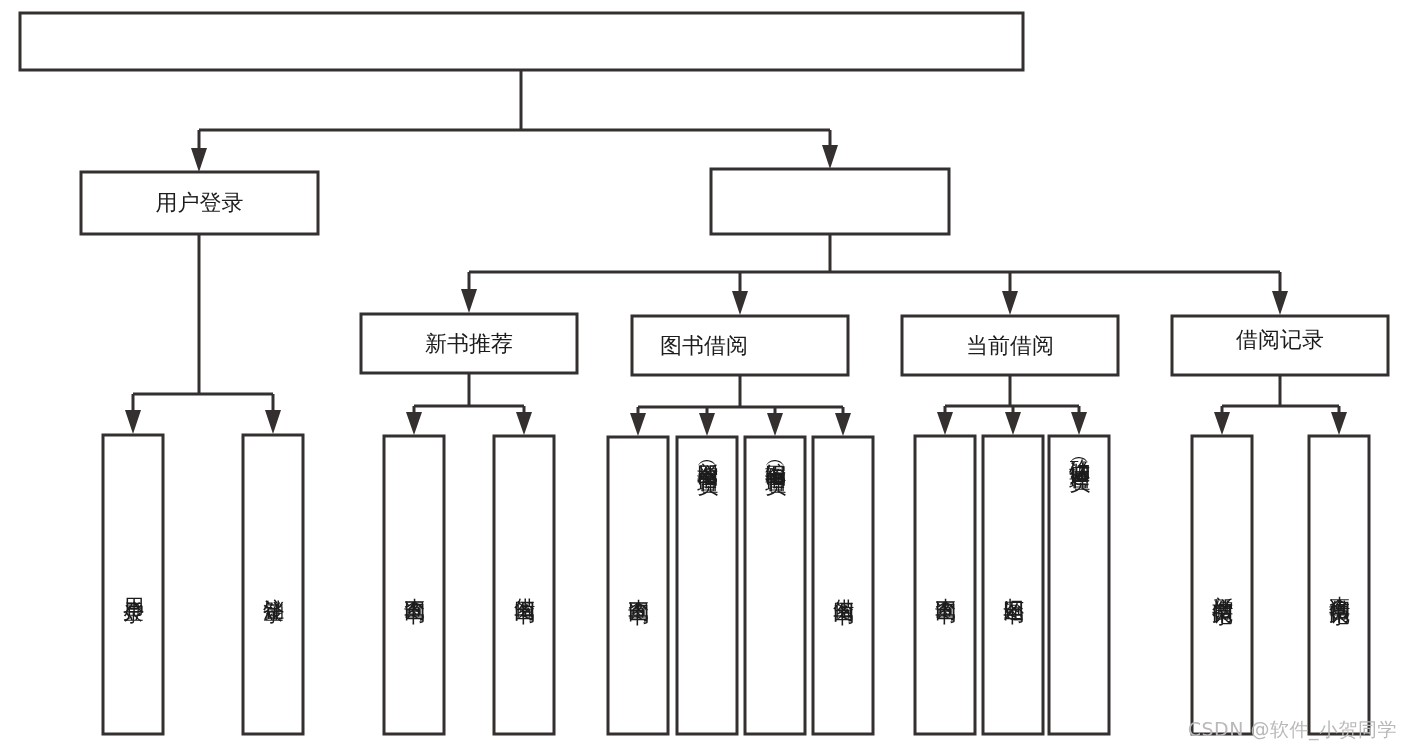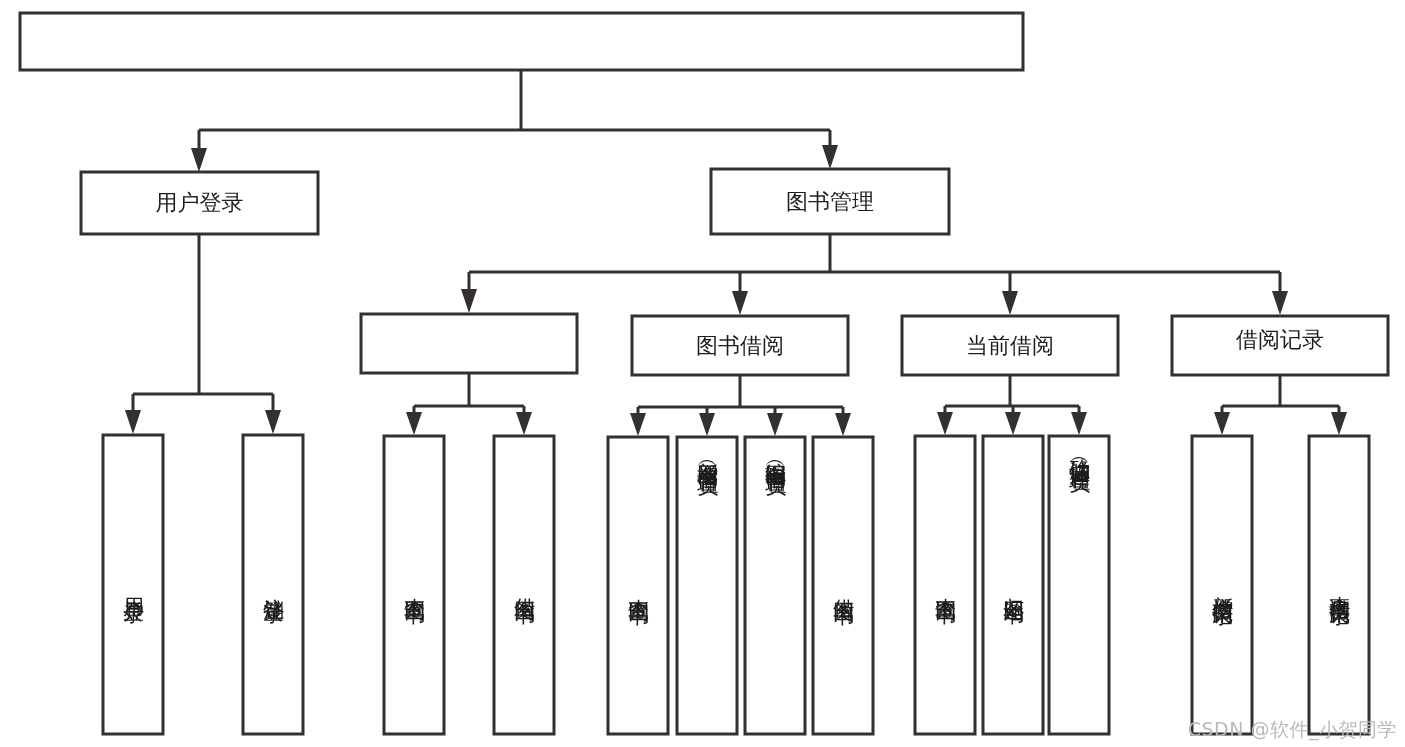--- a/index.html
+++ b/index.html
@@ -185,24 +185,24 @@
     <rect class="node-box" x="1049" y="436" width="60" height="298"></rect>
 
     <rect class="node-box" x="1192" y="436" width="60" height="298"></rect>
     <rect class="node-box" x="1309" y="436" width="60" height="298"></rect>
 
   </svg>
 
 
   <div class="hlabel" style="left:81px; top:172px; width:237px; height:62px; font-size:22px;">用户登录</div>
 
-  <div class="hlabel" style="left:711px; top:169px; width:238px; height:65px; font-size:22px;">图书管理</div>
-
-
-  <div class="hlabel" style="left:632px; top:316px; width:216px; height:59px; font-size:22px;">图书借阅</div>
+
+  <div class="hlabel" style="left:361px; top:314px; width:216px; height:59px; font-size:22px;">新书推荐</div>
+
+  <div class="hlabel" style="left:596px; top:316px; width:216px; height:59px; font-size:22px;">图书借阅</div>
 
   <div class="hlabel" style="left:902px; top:316px; width:216px; height:59px; font-size:22px;">当前借阅</div>
 
   <div class="hlabel" style="left:1172px; top:316px; width:216px; height:47px; font-size:22px;">借阅记录</div>
 
   <div class="vlabel" style="left:103px; top:435px; width:60px; height:299px;">用户登录</div>
 
   <div class="vlabel" style="left:243px; top:435px; width:60px; height:299px;">注销登录</div>
 
   <div class="vlabel" style="left:384px; top:436px; width:60px; height:298px;">查询图书</div>

